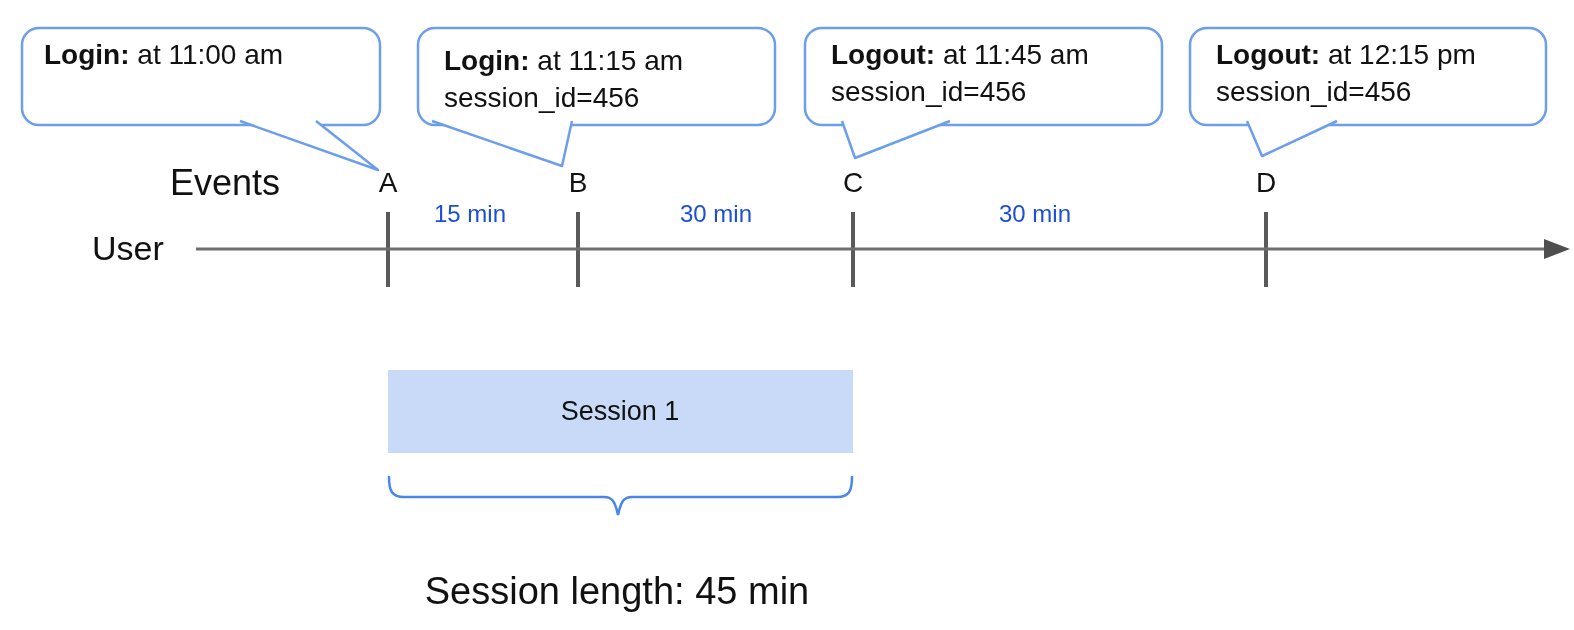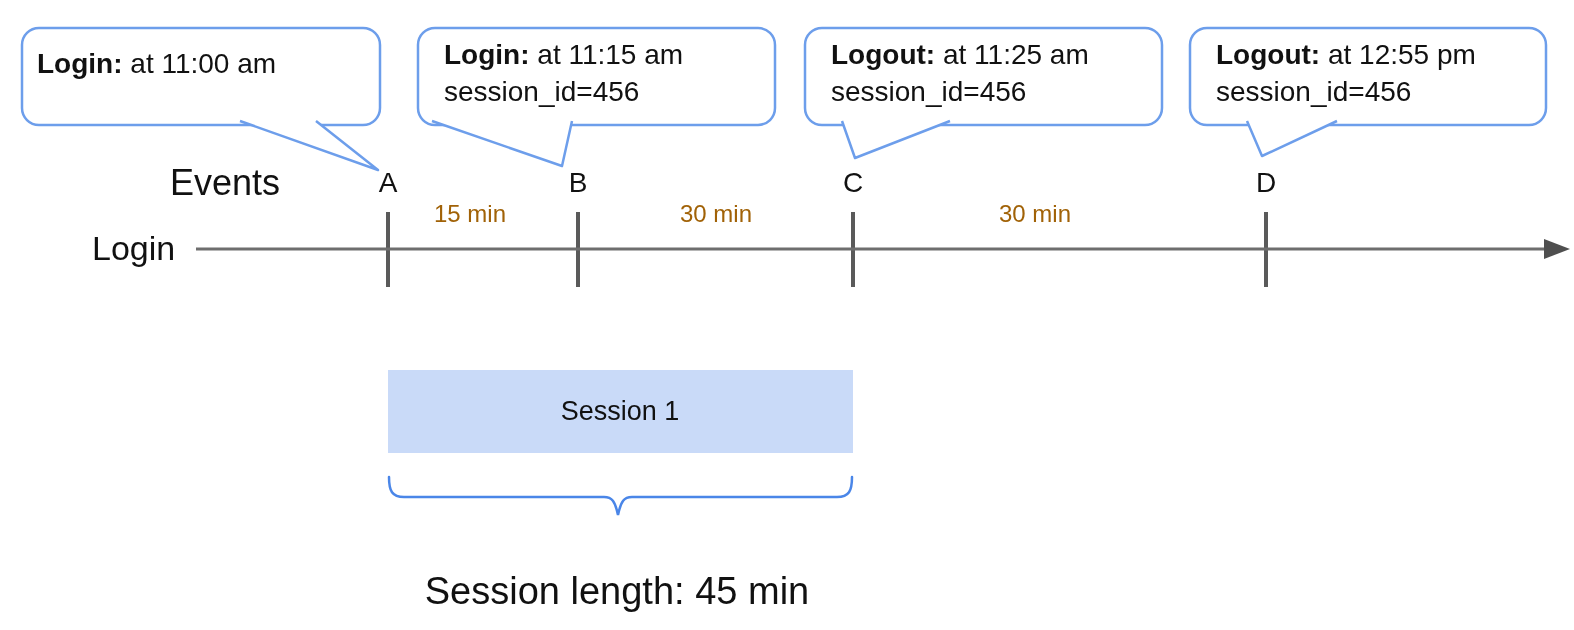--- a/index.html
+++ b/index.html
@@ -3,21 +3,21 @@
 <meta charset="utf-8">
 <style>
   html,body{margin:0;padding:0;background:#ffffff;}
   body{font-family:"Liberation Sans","DejaVu Sans",sans-serif;color:#111;}
   .canvas{position:relative;width:1574px;height:630px;background:#fff;overflow:hidden;}
   svg.layer{position:absolute;left:0;top:0;pointer-events:none;}
   .callout-text{position:absolute;top:36px;width:330px;font-size:28px;line-height:37px;color:#111;}
   .callout-text .ev{font-weight:700;}
   .row-label{position:absolute;font-size:36px;line-height:30px;white-space:nowrap;}
   .marker{position:absolute;top:168px;font-size:28px;line-height:30px;transform:translateX(-50%);white-space:nowrap;}
-  .interval{position:absolute;top:201px;font-size:24px;line-height:26px;transform:translateX(-50%);white-space:nowrap;color:#a16207;}
+  .interval{position:absolute;top:201px;font-size:24px;line-height:26px;transform:translateX(-50%);white-space:nowrap;color:#1d4ed8;}
   .user-label{position:absolute;left:92px;top:230px;font-size:34px;line-height:36px;}
   .session-label{position:absolute;left:620px;top:396px;transform:translateX(-50%);font-size:27px;line-height:31px;}
   .caption{position:absolute;left:617px;top:574px;transform:translateX(-50%);font-size:38px;line-height:34px;white-space:nowrap;}
 </style>
 </head>
 <body>
 
 <div class="canvas">
 
   <svg class="layer" width="1574" height="630" viewBox="0 0 1574 630">
@@ -38,45 +38,45 @@
     <rect x="1190" y="28" width="356" height="97" rx="17" fill="#fff" stroke-width="2.5" stroke="#6d9eeb"></rect>
 
     <path d="M 240,121 L 378,170 L 316,121" fill="#ffffff" stroke-width="2.5" stroke-linejoin="round" stroke="#6d9eeb"></path>
     <path d="M 432,121 L 562,166 L 572,121" fill="#ffffff" stroke-width="2.5" stroke-linejoin="round" stroke="#6d9eeb"></path>
     <path d="M 842,121 L 855,158 L 950,121" fill="#ffffff" stroke-width="2.5" stroke-linejoin="round" stroke="#6d9eeb"></path>
     <path d="M 1247,121 L 1262,156 L 1337,121" fill="#ffffff" stroke-width="2.5" stroke-linejoin="round" stroke="#6d9eeb"></path>
 
     <path d="M 389,477 C 389,491 392,497 404,497 L 604,497 C 612,497 615,501 618,515 C 621,501 624,497 632,497 L 837,497 C 849,497 852,491 852,477" fill="none" stroke-width="2.5" stroke-linecap="round" stroke="#4a86e8"></path>
   </svg>
 
-  <div class="callout-text" style="left:37px;margin-top:9px;">
+  <div class="callout-text" style="left:44px;">
     <div><span class="ev">Login:</span><span> at 11:00 am</span></div>
   </div>
-  <div class="callout-text" style="left:444px;">
+  <div class="callout-text" style="left:444px;margin-top:6px;">
     <div><span class="ev">Login:</span><span> at 11:15 am</span></div>
     <div>session_id=456</div>
   </div>
   <div class="callout-text" style="left:831px;">
-    <div><span class="ev">Logout:</span><span> at 11:25 am</span></div>
+    <div><span class="ev">Logout:</span><span> at 11:45 am</span></div>
     <div>session_id=456</div>
   </div>
   <div class="callout-text" style="left:1216px;">
-    <div><span class="ev">Logout:</span><span></span><span> at 12:55 pm</span></div>
+    <div><span class="ev">Logout:</span><span></span><span> at 12:15 pm</span></div>
     <div>session_id=456</div>
   </div>
 
   <div class="row-label" style="left:170px;top:168px;">Events</div>
   <div class="marker" style="left:388px;">A</div>
   <div class="marker" style="left:578px;">B</div>
   <div class="marker" style="left:853px;">C</div>
   <div class="marker" style="left:1266px;">D</div>
 
   <div class="interval" style="left:470px;">15 min</div>
   <div class="interval" style="left:716px;">30 min</div>
   <div class="interval" style="left:1035px;">30 min</div>
 
-  <div class="user-label">Login</div>
+  <div class="user-label">User</div>
 
   <div class="session-label">Session 1</div>
 
   <div class="caption">Session length: 45 min</div>
 
 </div>
 
 </body></html>

